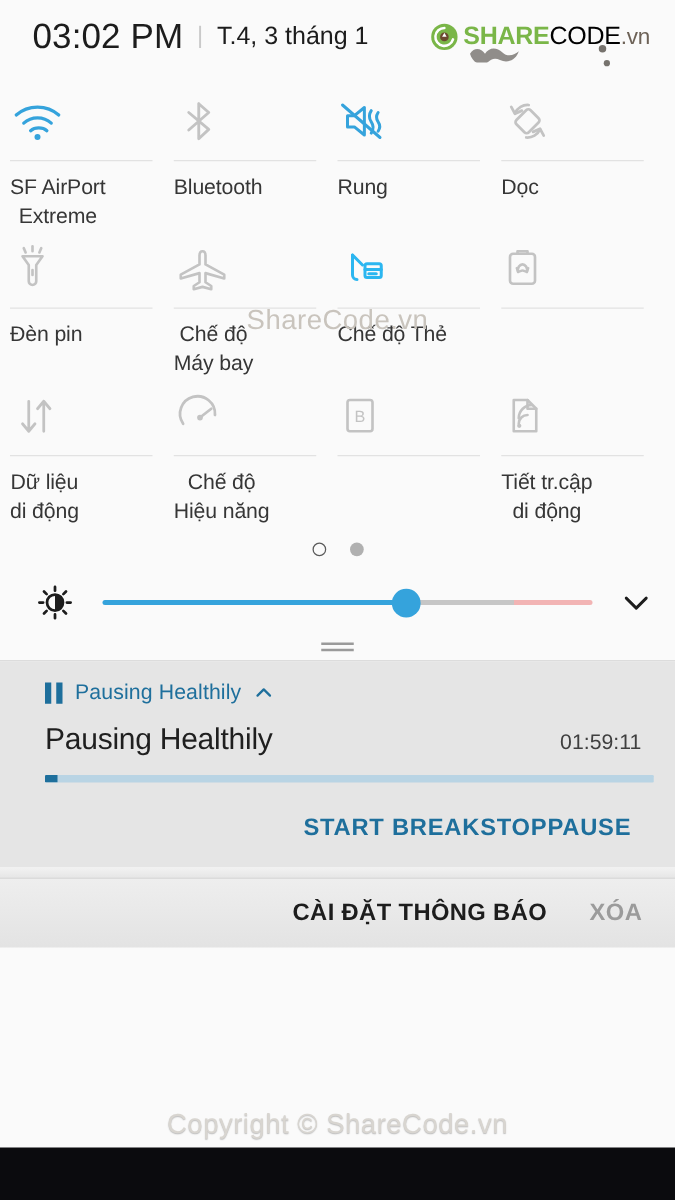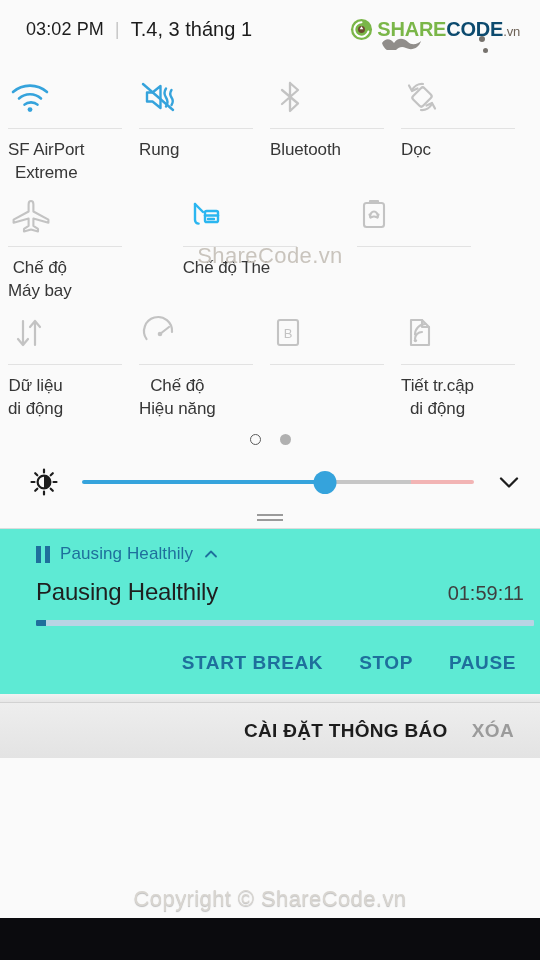--- a/index.html
+++ b/index.html
@@ -17,21 +17,21 @@
 
   
   .statusbar {
     height: 58px;
     display: flex;
     align-items: center;
     padding: 0 16px 0 26px;
     background: #fafafa;
   }
   .clock {
-    font-size: 18px;
+    font-size: 28px;
     color: #1c1c1c;
     letter-spacing: .1px;
   }
   .status-sep {
     color: #c9c9c9;
     font-size: 19px;
     margin: 0 11px;
   }
   .date {
     font-size: 20px;
@@ -52,22 +52,22 @@
     flex: 0 0 auto;
   }
   .logo-text {
     font-size: 20px;
     font-weight: bold;
     letter-spacing: -.2px;
     line-height: 1;
     white-space: nowrap;
   }
   .logo-share { color: #7ab648; margin-top: 40px; }
-  .logo-code  { color: #0c4a6e; font-weight: bold; }
-  .logo-vn    { color: #6d6257; font-weight: normal; font-size: 13px; }
+  .logo-code  { color: #000000; font-weight: normal; }
+  .logo-vn    { color: #6d6257; font-weight: normal; font-size: 18px; }
   .logo-blob {
     position: absolute;
     left: 28px; bottom: -9px;
     width: 44px; height: 14px;
     opacity: .75;
   }
   .logo-dot1 {
     position: absolute; right: 39px; bottom: -1px;
     width: 6px; height: 6px; border-radius: 50%;
     background: #55504a; opacity: .8;
@@ -187,22 +187,22 @@
     border-bottom: 2px solid #9a9a9a;
   }
 
   .hairline {
     height: 1px;
     background: #dcdcdc;
   }
 
   
   .notif {
-    background: #5eead4;
-    padding: 12px 2px 0 36px;
+    background: #e5e5e5;
+    padding: 12px 13px 0 36px;
   }
   .notif-head {
     display: flex;
     align-items: center;
     gap: 10px;
     height: 26px;
   }
   .pause-glyph {
     display: flex;
     gap: 4px;
@@ -224,21 +224,21 @@
     margin-top: 11px;
     padding-right: 14px;
   }
   .notif-title {
     font-size: 24px;
     color: #1f1f1f;
     flex: 1;
     letter-spacing: -.2px;
   }
   .notif-timer {
-    font-size: 20px;
+    font-size: 17px;
     color: #3f3f3f;
   }
   .notif-progress {
     margin-top: 14px;
     margin-right: 4px;
     height: 6px;
     border-radius: 1px;
     background: #b9d4e4;
     position: relative;
     overflow: hidden;
@@ -246,21 +246,20 @@
   .notif-progress > span {
     position: absolute;
     left: 0; top: 0; bottom: 0;
     width: 2%;
     background: #1e6f9c;
   }
   .notif-actions {
     display: flex;
     justify-content: flex-end;
     align-items: center;
-    gap: 36px;
     padding: 0 22px 0 0;
     height: 62px;
     margin-top: 6px;
   }
   .notif-action {
     font-size: 19px;
     font-weight: bold;
     color: #1e6f9c;
     letter-spacing: .6px;
   }
@@ -269,21 +268,21 @@
     background: linear-gradient(to bottom, #f2f2f2, #e6e6e6);
   }
 
   
   .footer {
     height: 56px;
     background: linear-gradient(to bottom, #eeeeee, #e3e3e3);
     display: flex;
     align-items: center;
     justify-content: flex-end;
-    gap: 24px;
+    gap: 34px;
     padding-right: 26px;
     border-top: 1px solid #d2d2d2;
   }
   .footer-settings {
     font-size: 19px;
     font-weight: bold;
     color: #1d1d1d;
     letter-spacing: .3px;
   }
   .footer-clear {
@@ -366,43 +365,43 @@
             <circle cx="22" cy="30.6" r="2.4" fill="#35a3dc"></circle>
           </svg>
         </span>
         <span class="qs-divider"></span>
         <span class="qs-label">SF AirPort
 Extreme</span>
       </div>
 
       <div class="qs-tile">
         <span class="qs-icon">
+          <svg width="40" height="40" viewBox="0 0 40 40">
+            <g fill="none" stroke="#c3c3c3" stroke-width="2.3" stroke-linecap="round" stroke-linejoin="round">
+              <path d="M20 6v28l8-7.5L12 13M12 27l16-14L20 6"></path>
+            </g>
+          </svg>
+        </span>
+        <span class="qs-divider"></span>
+        <span class="qs-label">Bluetooth</span>
+      </div>
+
+      <div class="qs-tile">
+        <span class="qs-icon">
           <svg width="44" height="38" viewBox="0 0 44 38">
             <g fill="none" stroke="#35a3dc" stroke-width="2.4" stroke-linecap="round" stroke-linejoin="round">
               <path d="M8 14.5h5.5L21.5 8v22l-8-6.5H8z"></path>
               <path d="M27 10.5c-2 3-2 6 0 9s2 6 0 9"></path>
               <path d="M32.5 12c-1.7 2.5-1.7 5 0 7.5s1.7 5 0 7.5"></path>
               <path d="M4 6l30 26"></path>
             </g>
           </svg>
         </span>
         <span class="qs-divider"></span>
         <span class="qs-label">Rung</span>
-      </div>
-
-      <div class="qs-tile">
-        <span class="qs-icon">
-          <svg width="40" height="40" viewBox="0 0 40 40">
-            <g fill="none" stroke="#c3c3c3" stroke-width="2.3" stroke-linecap="round" stroke-linejoin="round">
-              <path d="M20 6v28l8-7.5L12 13M12 27l16-14L20 6"></path>
-            </g>
-          </svg>
-        </span>
-        <span class="qs-divider"></span>
-        <span class="qs-label">Bluetooth</span>
       </div>
 
       <div class="qs-tile">
         <span class="qs-icon">
           <svg width="42" height="40" viewBox="0 0 42 40">
             <g fill="none" stroke="#c3c3c3" stroke-width="2.2" stroke-linecap="round" stroke-linejoin="round">
               <rect x="13" y="13" width="16" height="14" rx="2.5" transform="rotate(-45 21 20)"></rect>
               <path d="M11 13.5A11 11 0 0 1 22 7"></path>
               <path d="M31 26.5A11 11 0 0 1 20 33"></path>
               <path d="M8 8.5l3 5.5 5.5-2.5"></path>
@@ -410,20 +409,33 @@
             </g>
           </svg>
         </span>
         <span class="qs-divider"></span>
         <span class="qs-label">Dọc</span>
       </div>
     </div>
 
     <div class="qs-row">
 
+      <div class="qs-tile">
+        <span class="qs-icon">
+          <svg width="36" height="42" viewBox="0 0 36 42">
+            <g fill="none" stroke="#c3c3c3" stroke-width="2.1" stroke-linecap="round" stroke-linejoin="round">
+              <path d="M10 11h16l-5 7v13a3 3 0 0 1-6 0V18z"></path>
+              <path d="M18 22v4"></path>
+              <path d="M11 4.5l1.5 3.5M25 4.5L23.5 8M18 3v4"></path>
+            </g>
+          </svg>
+        </span>
+        <span class="qs-divider"></span>
+        <span class="qs-label">Đèn pin</span>
+      </div>
 
       <div class="qs-tile">
         <span class="qs-icon">
           <svg width="46" height="40" viewBox="0 0 46 40">
             <path d="M23 6c1.6 0 2.4 1.6 2.4 3.4v7.1l15 8.2v3.1l-15-4.3v7.3l4.6 3v2.6L23 34.5l-7 1.9v-2.6l4.6-3v-7.3l-15 4.3v-3.1l15-8.2V9.4C20.6 7.6 21.4 6 23 6z" fill="none" stroke="#c3c3c3" stroke-width="2.1" stroke-linejoin="round"></path>
           </svg>
         </span>
         <span class="qs-divider"></span>
         <span class="qs-label">Chế độ
 Máy bay</span>

